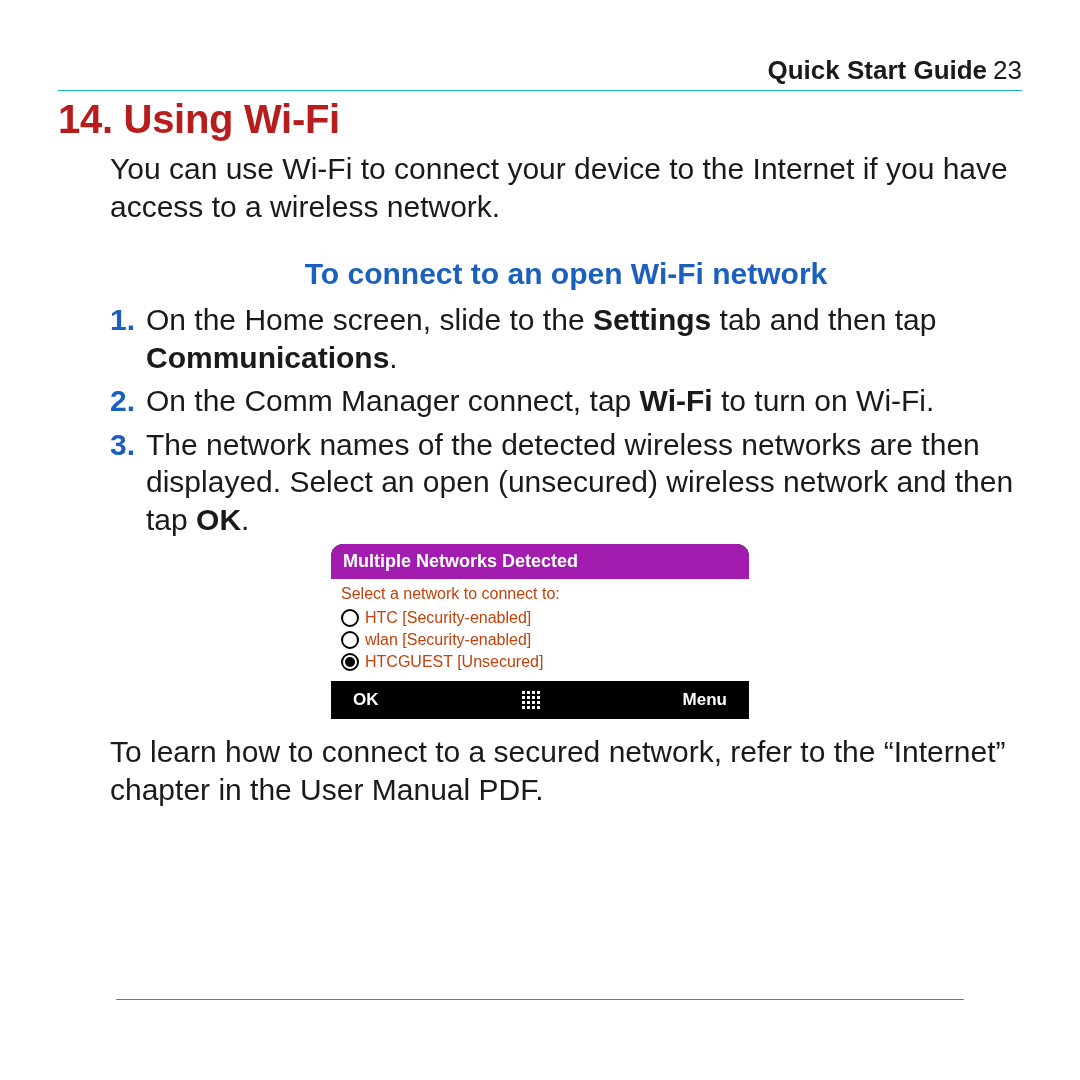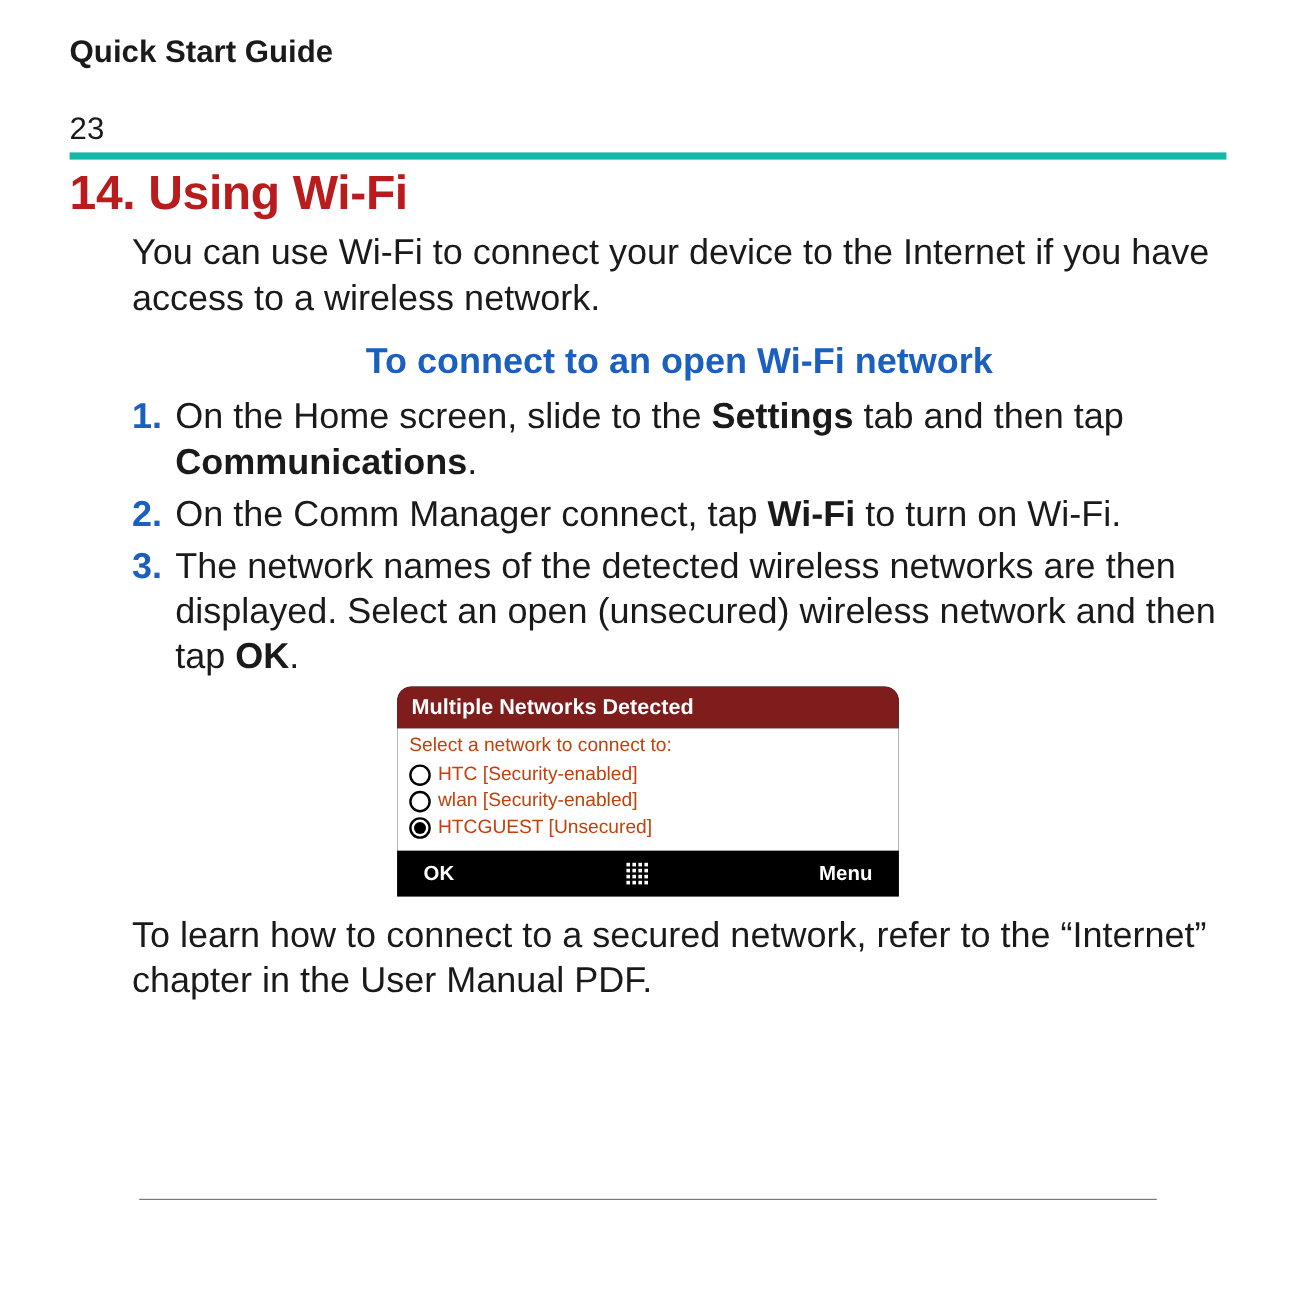--- a/index.html
+++ b/index.html
@@ -7,39 +7,38 @@
   body {
     font-family: "Myriad Pro", "Segoe UI", -apple-system, Helvetica, Arial, sans-serif;
     background: #fff;
     color: #1a1a1a;
     padding: 28px 58px 40px 58px;
   }
   .header {
     display: flex;
     justify-content: flex-end;
     align-items: baseline;
-    border-bottom: 6px solid #14b8a6;
+    border-bottom: 1px solid #14b8a6;
     padding-bottom: 4px;
     margin-bottom: 4px;
     gap: 6px;
-    flex-direction: column;
   }
   .header .label { font-weight: 700; font-size: 26px; }
   .header .pagenum { font-weight: 400; font-size: 26px; margin-top: 27px; }
   .section-title {
     color: #b91c1c;
     font-weight: 700;
     font-size: 40px;
     margin: 6px 0 8px 0;
     letter-spacing: -0.3px;
   }
   .body-text {
     font-size: 30px;
     line-height: 1.25;
-    margin: 0 0 18px 52px;
+    margin: 0 0 32px 52px;
   }
   .subhead {
     color: #1b5fbf;
     font-weight: 700;
     font-size: 30px;
     margin: 18px 0 10px 52px;
     text-align: center;
   }
   .steps {
     list-style: none;
@@ -65,21 +64,21 @@
   }
   .phone {
     width: 418px;
     background: #000;
     border-radius: 12px 12px 0 0;
     overflow: hidden;
     color: #fff;
     font-family: Tahoma, Verdana, Arial, sans-serif;
   }
   .phone-titlebar {
-    background: #7f1d1d;
+    background: #a21caf;
     font-size: 18px;
     font-weight: 700;
     padding: 7px 12px;
     border-radius: 12px 12px 0 0;
     color: #fff;
   }
   .phone-panel {
     background: #fff;
     color: #c2410c;
     padding: 6px 10px 8px 10px;

